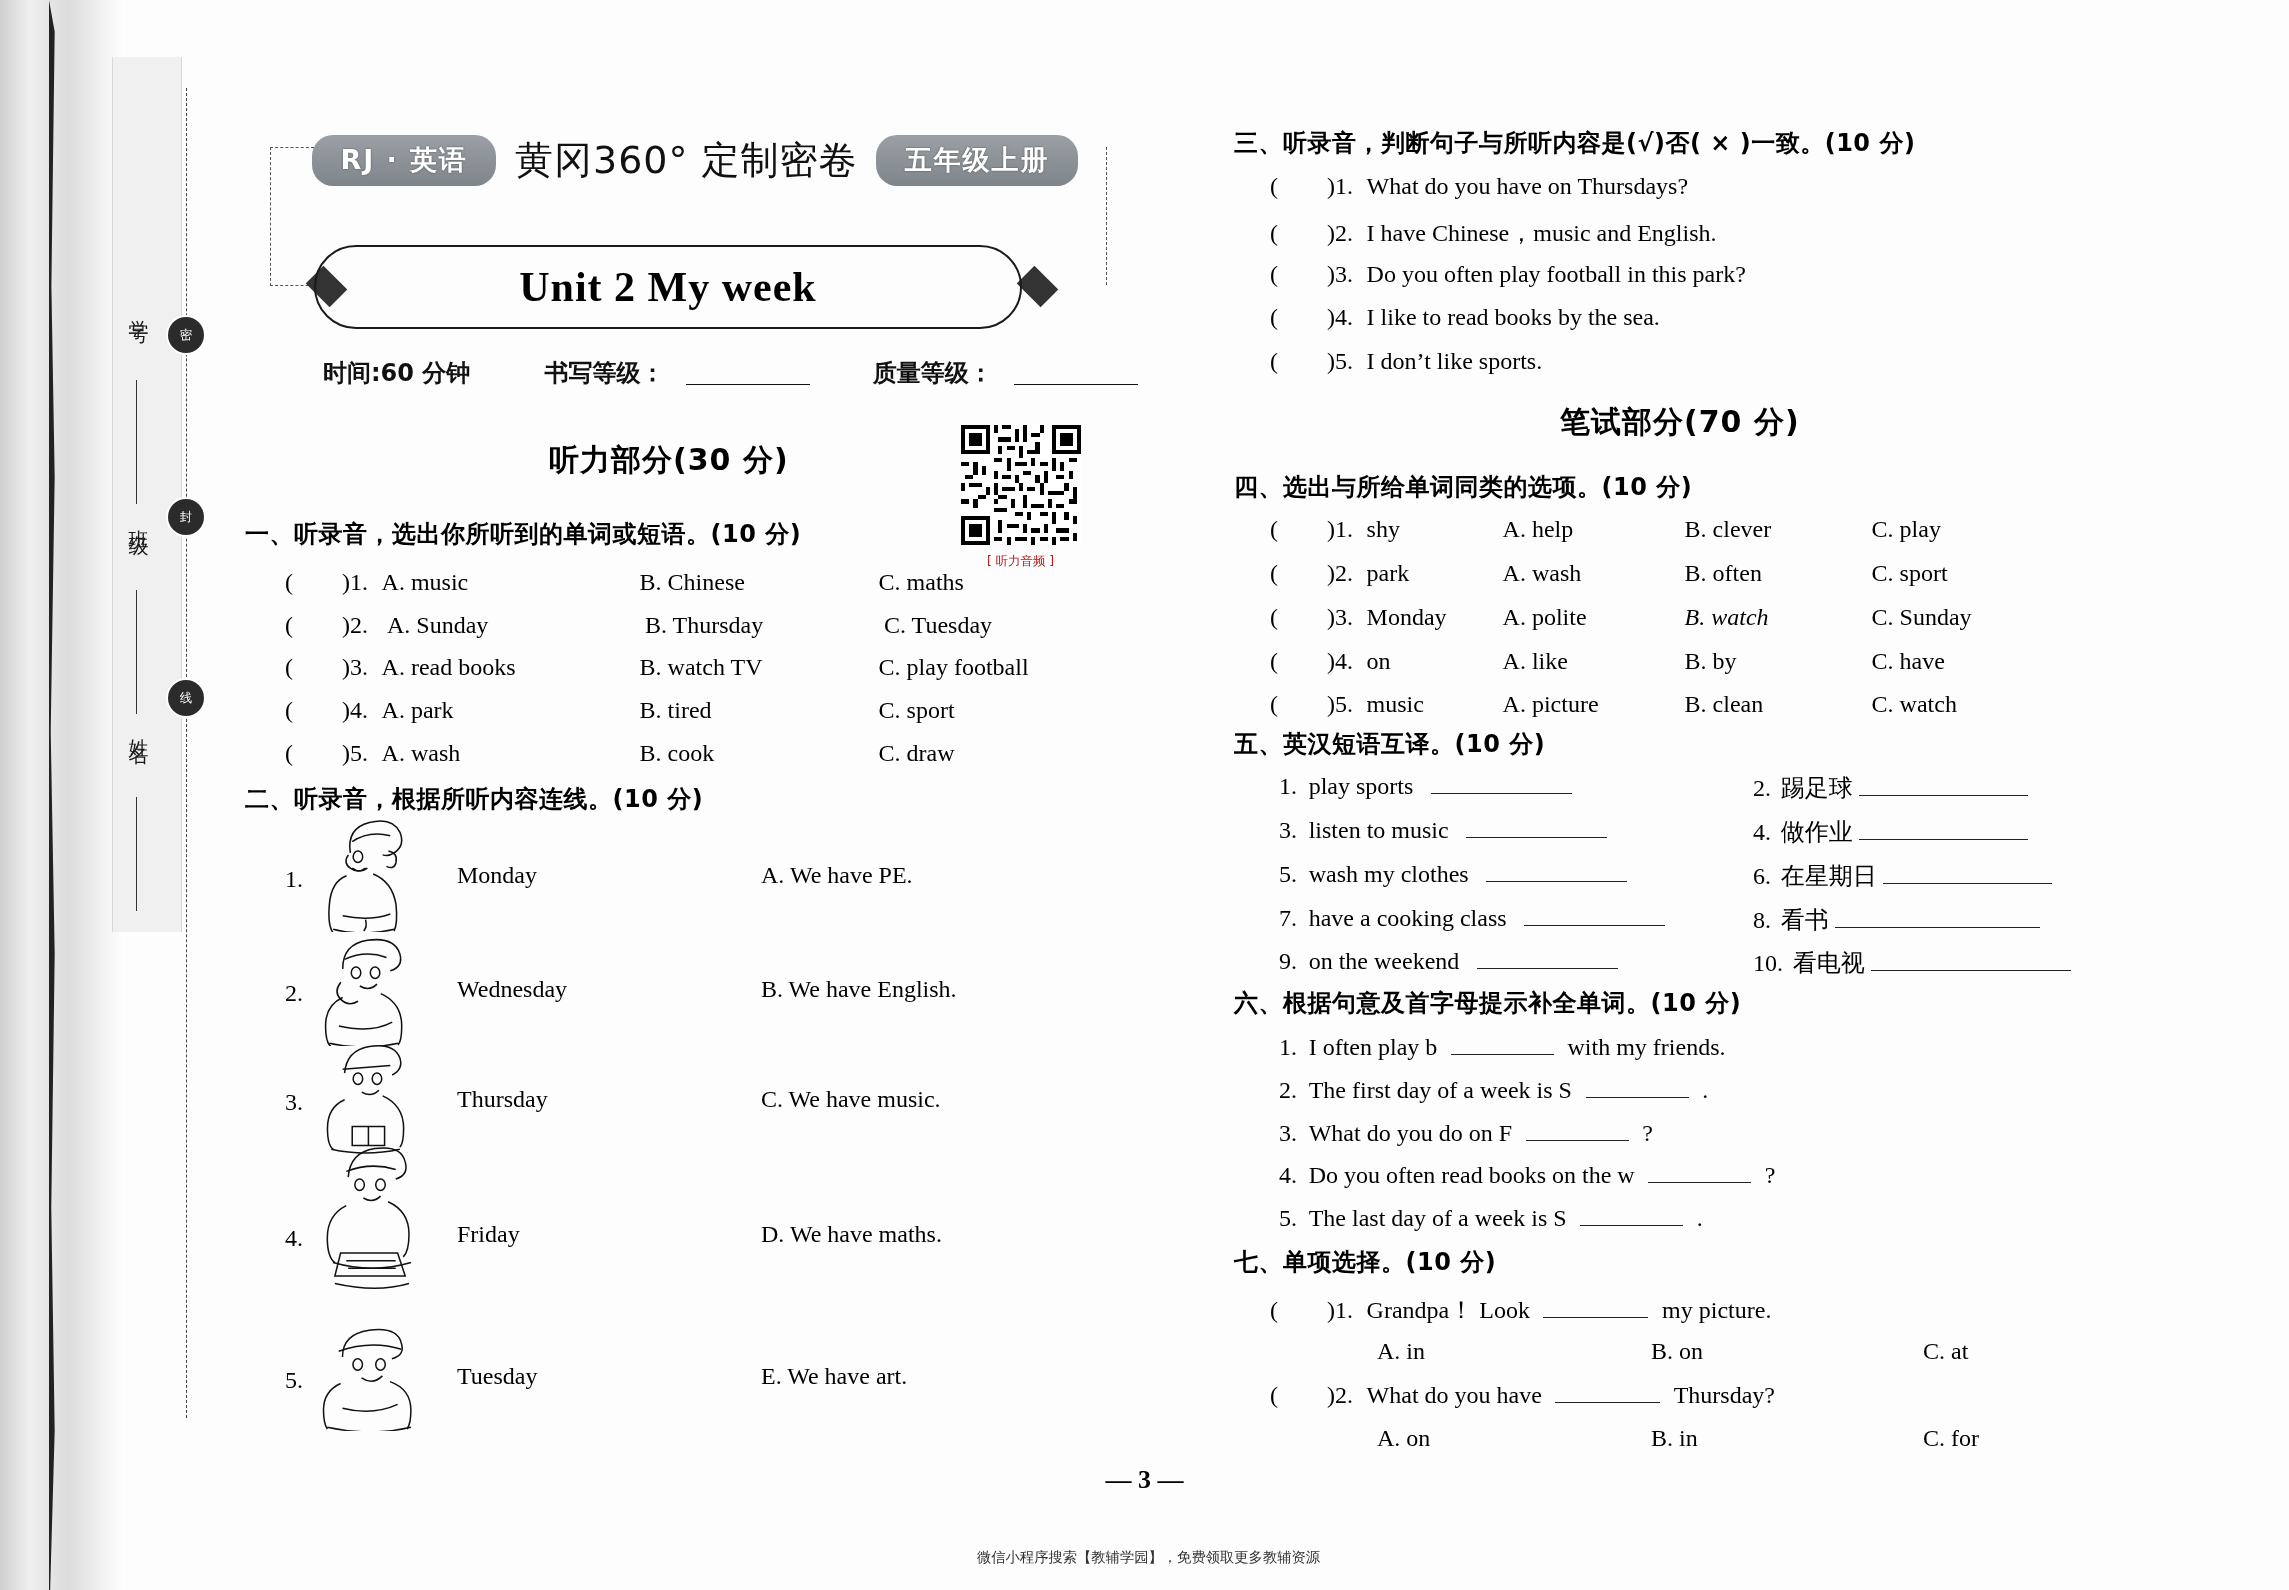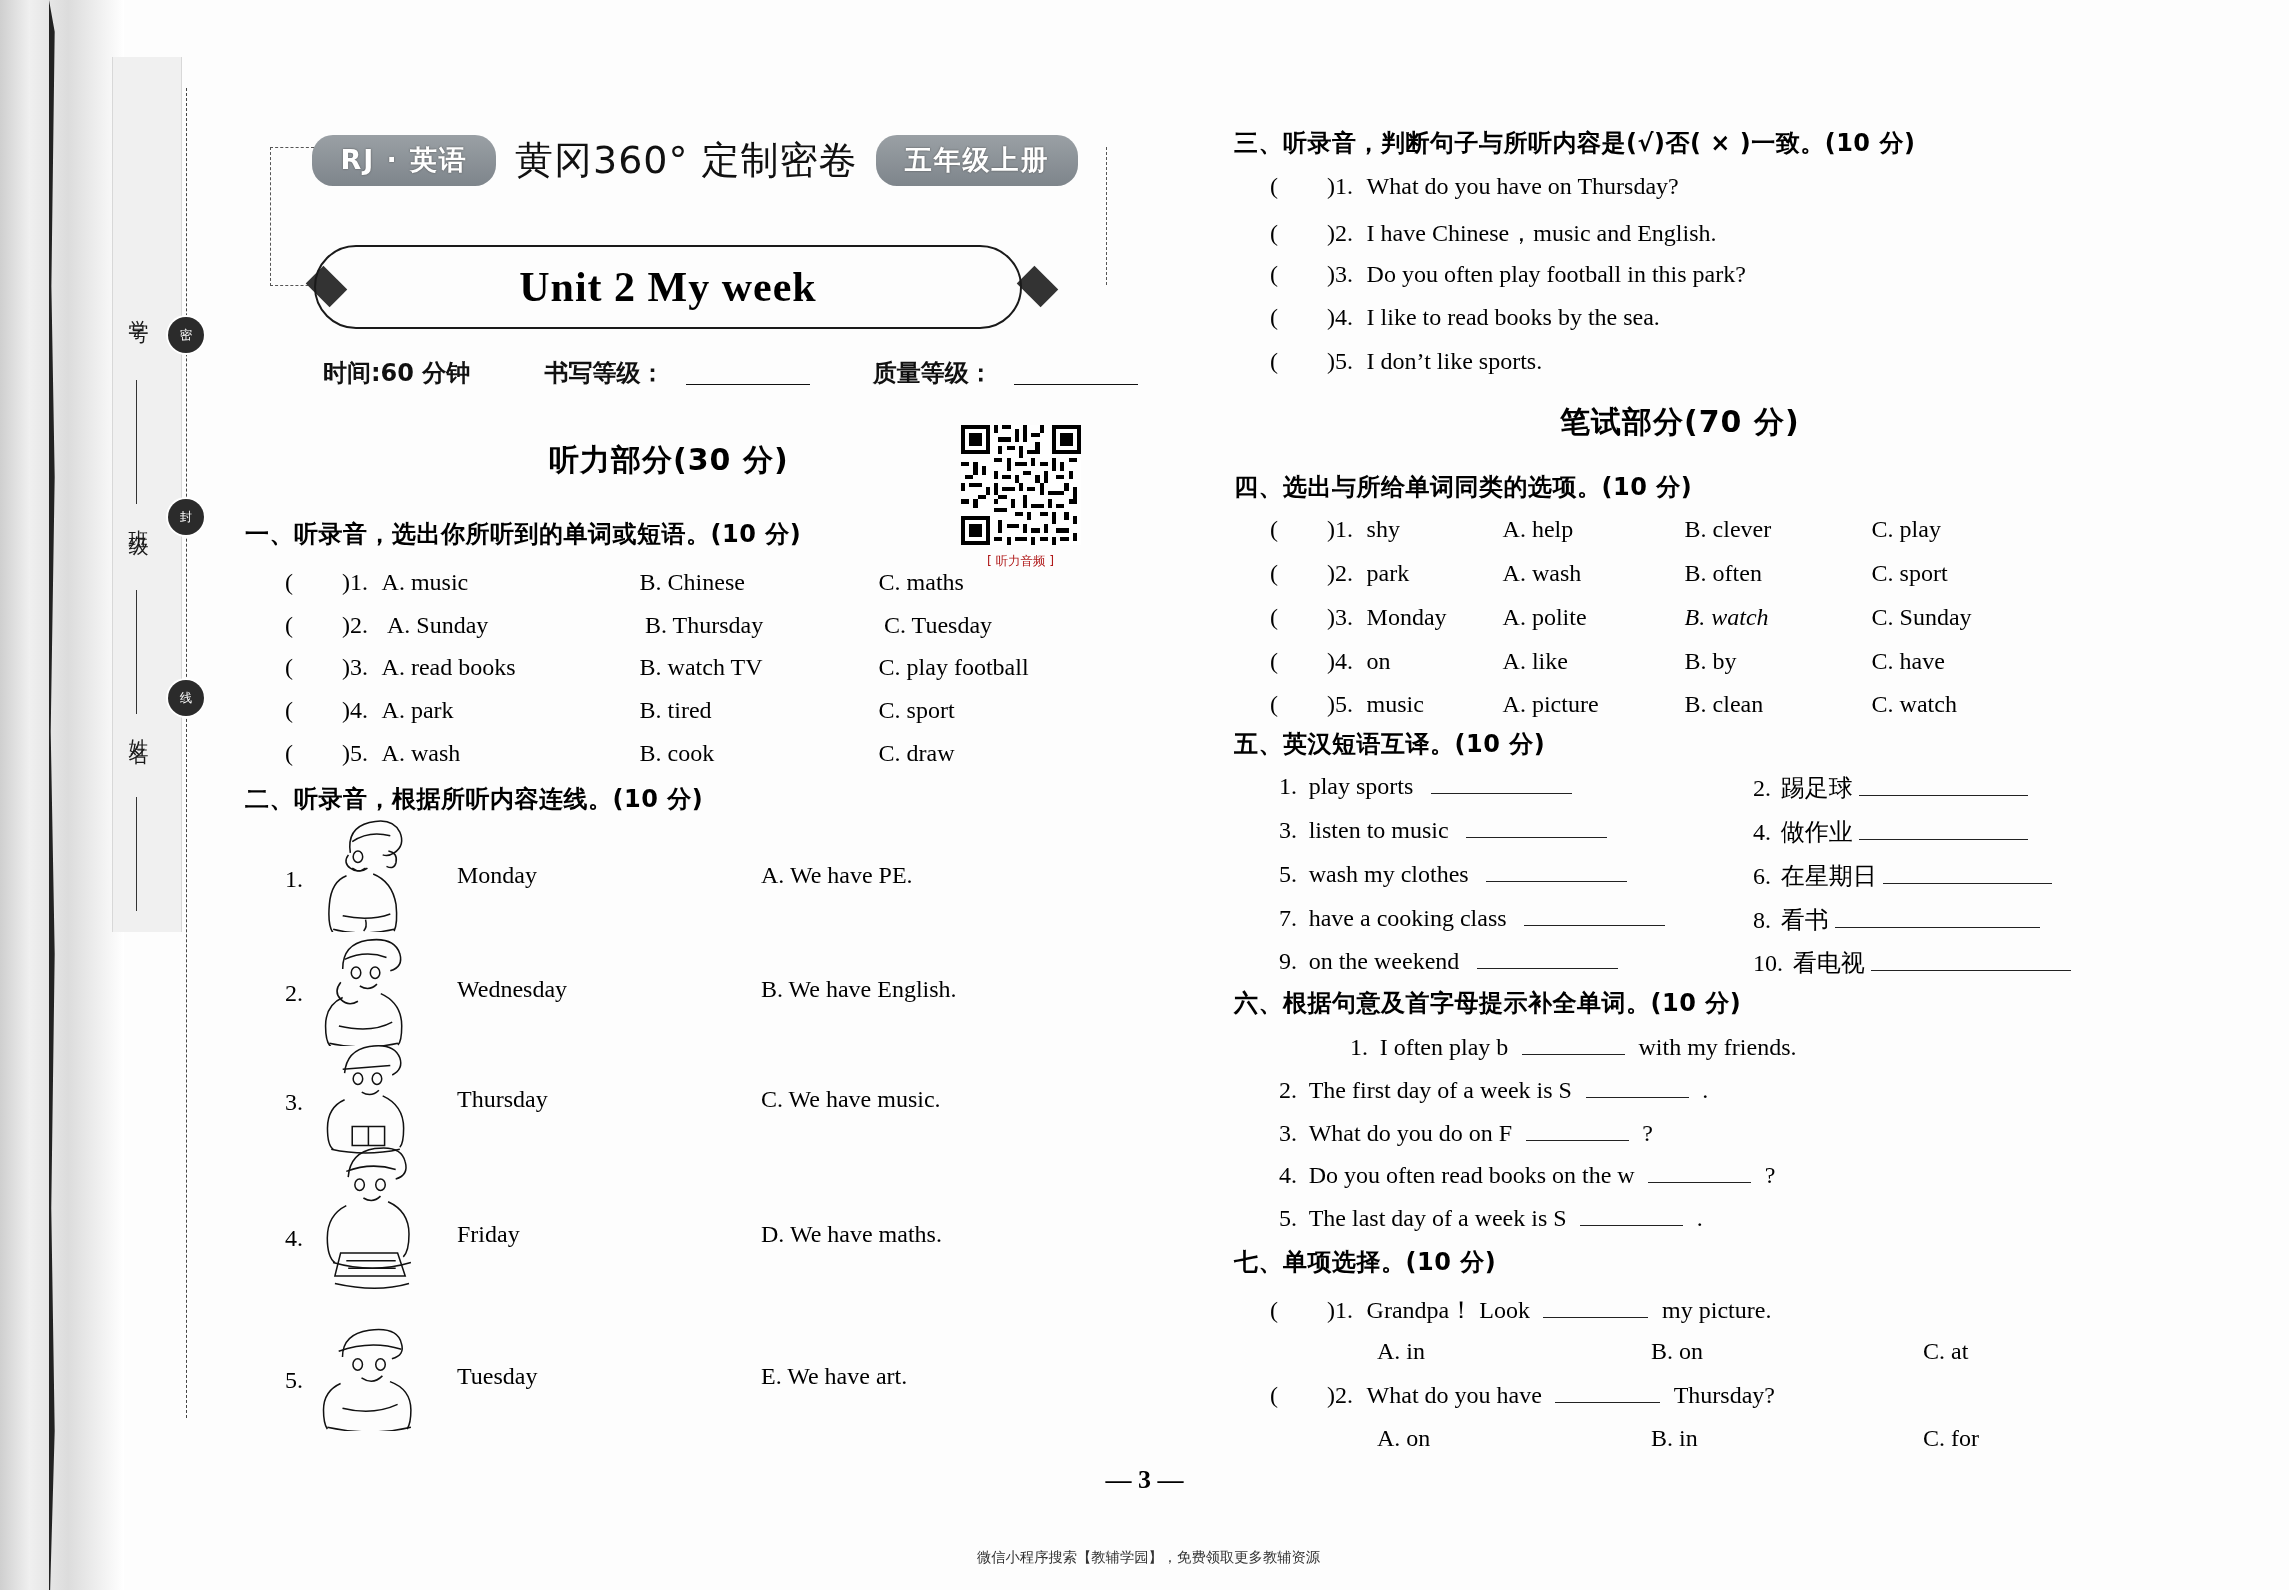--- a/index.html
+++ b/index.html
@@ -505,21 +505,21 @@
       <path d="M30 96 q32 8 58 -4"></path>
     </g>
   </svg>
   <div class="qline" style="position:absolute;left:457px; top:1363px;">Tuesday</div>
   <div class="qline" style="position:absolute;left:761px; top:1363px;">E. We have art.</div>
 
   <div class="sec-h" style="position:absolute;left:1234px; top:127px;">三、听录音，判断句子与所听内容是(√)否( × )一致。(10 分)</div>
 
   <div class="row qline" style="left:1270px; top:173px;">
     <span class="paren">(<span class="paren-gap"></span>)</span><span>1.</span>
-    <span style="margin-left:7.6px;">What do you have on Thursday?</span>
+    <span style="margin-left:7.6px;">What do you have on Thursdays?</span>
   </div>
   <div class="row qline" style="left:1270px; top:217px;">
     <span class="paren">(<span class="paren-gap"></span>)</span><span>2.</span>
     <span style="margin-left:7.6px;">I have Chinese，music and English.</span>
   </div>
   <div class="row qline" style="left:1270px; top:261px;">
     <span class="paren">(<span class="paren-gap"></span>)</span><span>3.</span>
     <span style="margin-left:7.6px;">Do you often play football in this park?</span>
   </div>
   <div class="row qline" style="left:1270px; top:304px;">
@@ -623,21 +623,21 @@
     <span class="ul-fill" style="width:141px;height:21px;margin-left:11.4px;"></span>
   </div>
   <div class="row qline" style="left:1753px; top:947px;">
     <span>10.</span>
     <span style="margin-left:3.8px;font-family:'DejaVu Sans',sans-serif;">看电视</span>
     <span class="ul-fill" style="width:200px;height:21px;"></span>
   </div>
 
   <div class="sec-h" style="position:absolute;left:1234px; top:987px;">六、根据句意及首字母提示补全单词。(10 分)</div>
 
-  <div class="row qline" style="left:1350px; top:1033px;">
+  <div class="row qline" style="left:1279px; top:1033px;">
     <span>1.</span>
     <span style="margin-left:5.7px;">I often play b</span>
     <span class="ul-fill" style="width:103px;height:21px;margin:0 7.6px;"></span>
     <span>with my friends.</span>
   </div>
   <div class="row qline" style="left:1279px; top:1076px;">
     <span>2.</span>
     <span style="margin-left:5.7px;">The first day of a week is S</span>
     <span class="ul-fill" style="width:103px;height:21px;margin:0 7.6px;"></span>
     <span>.</span>

